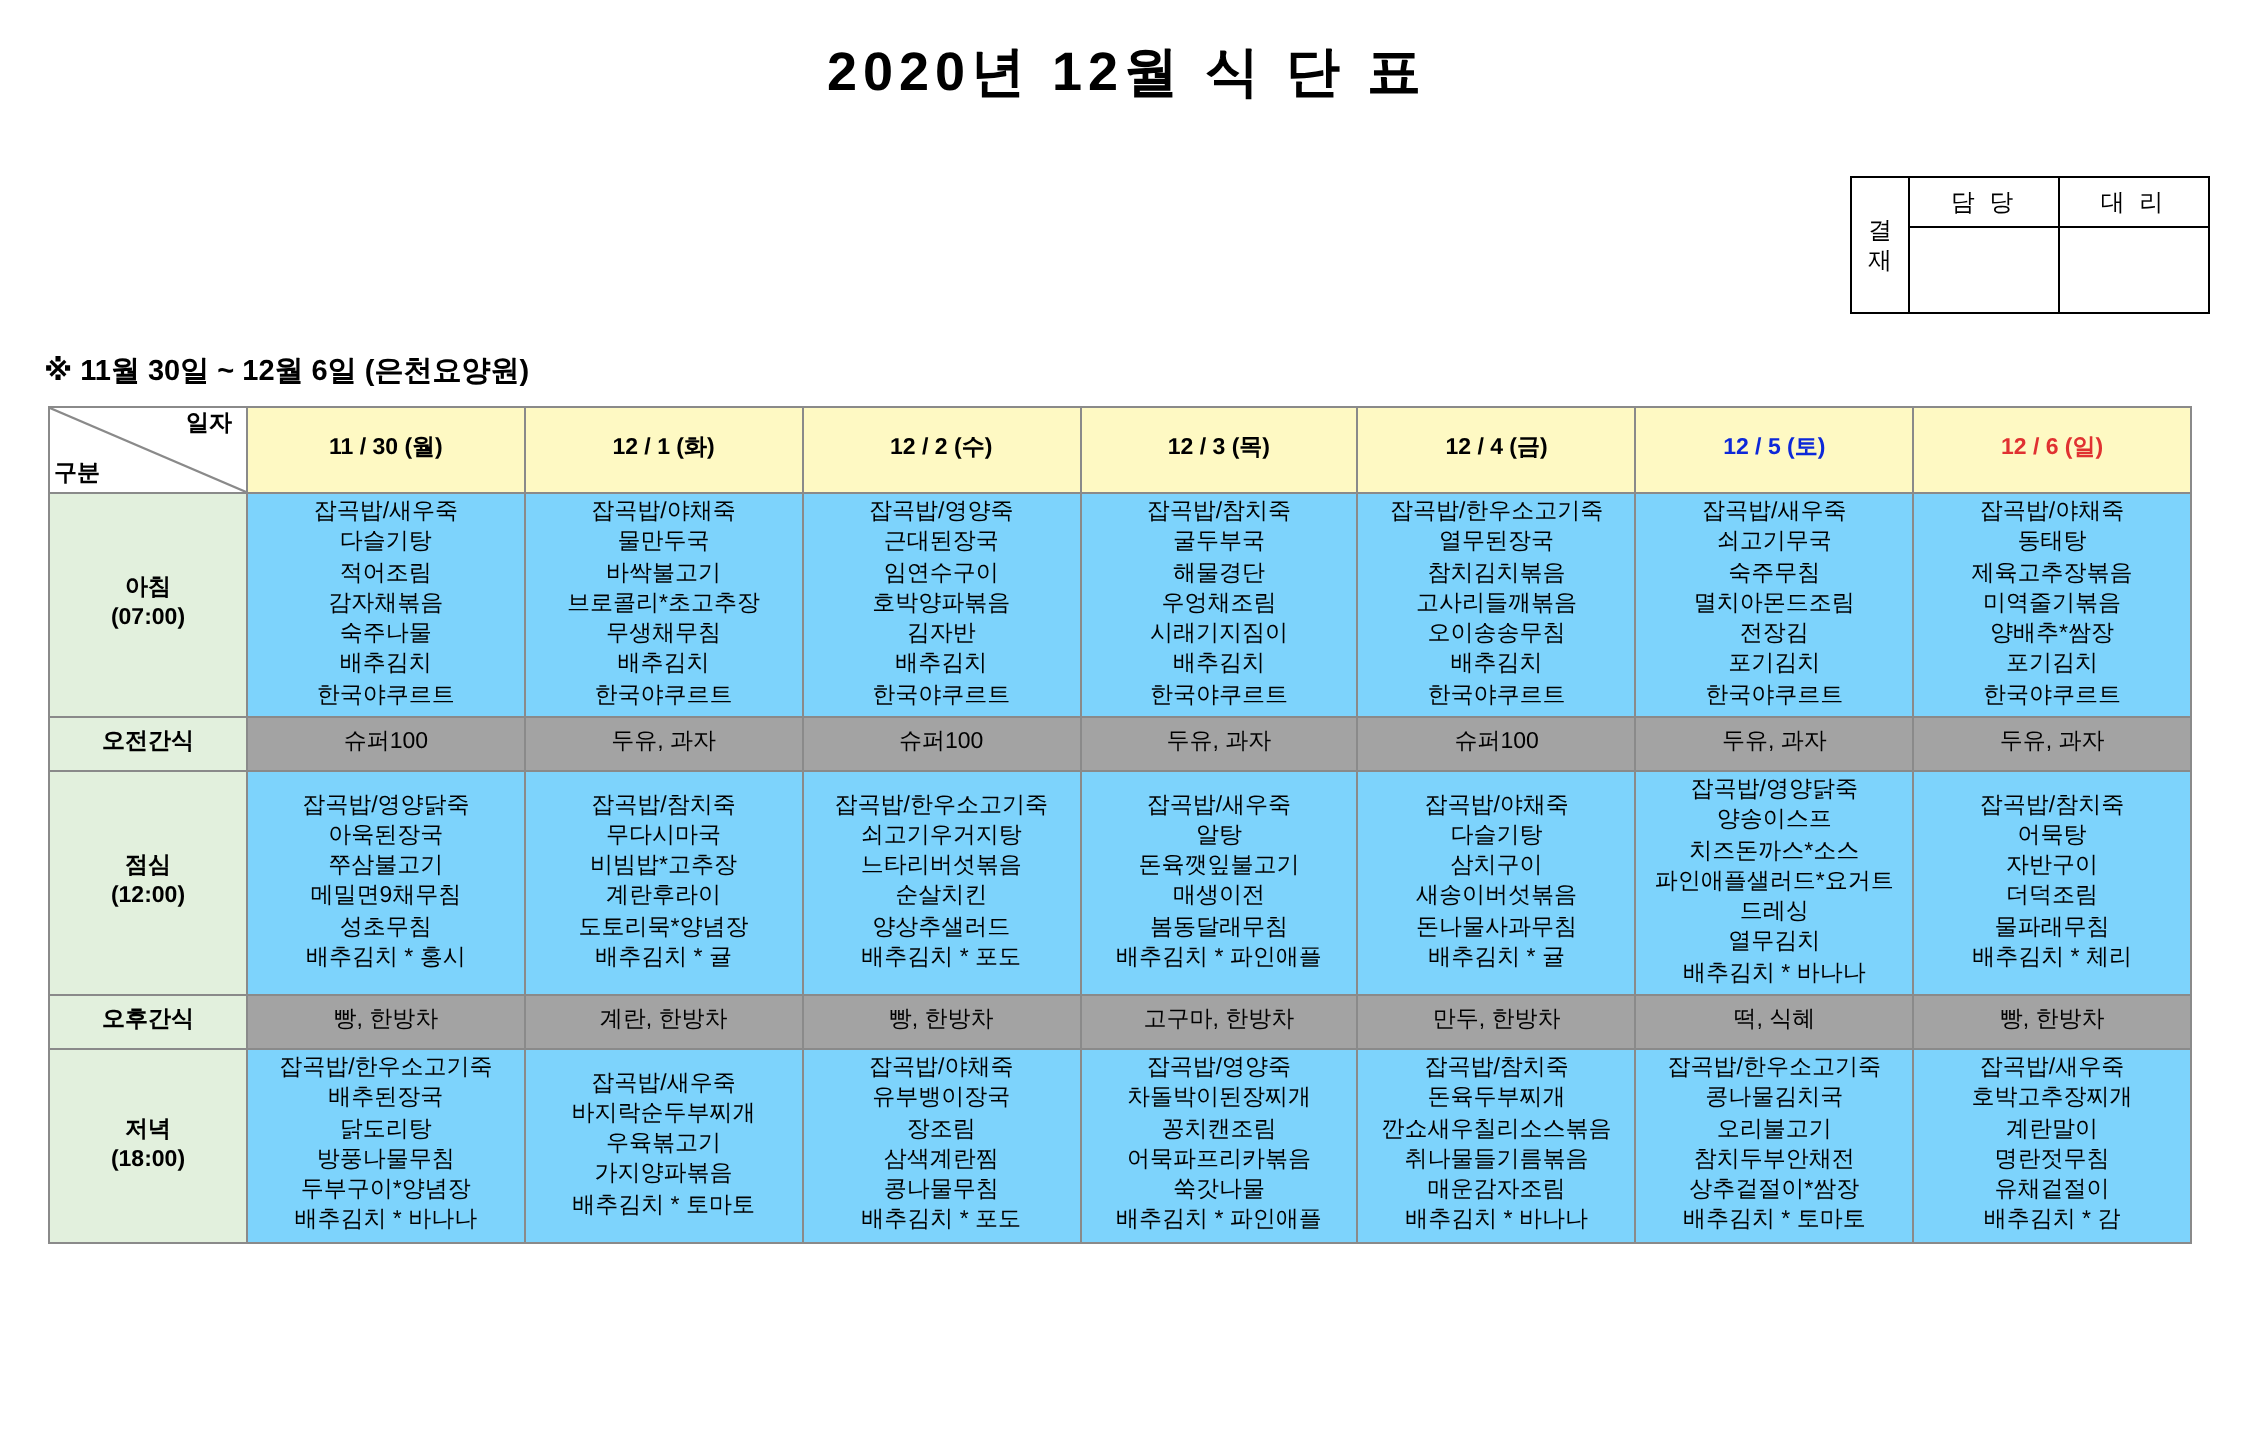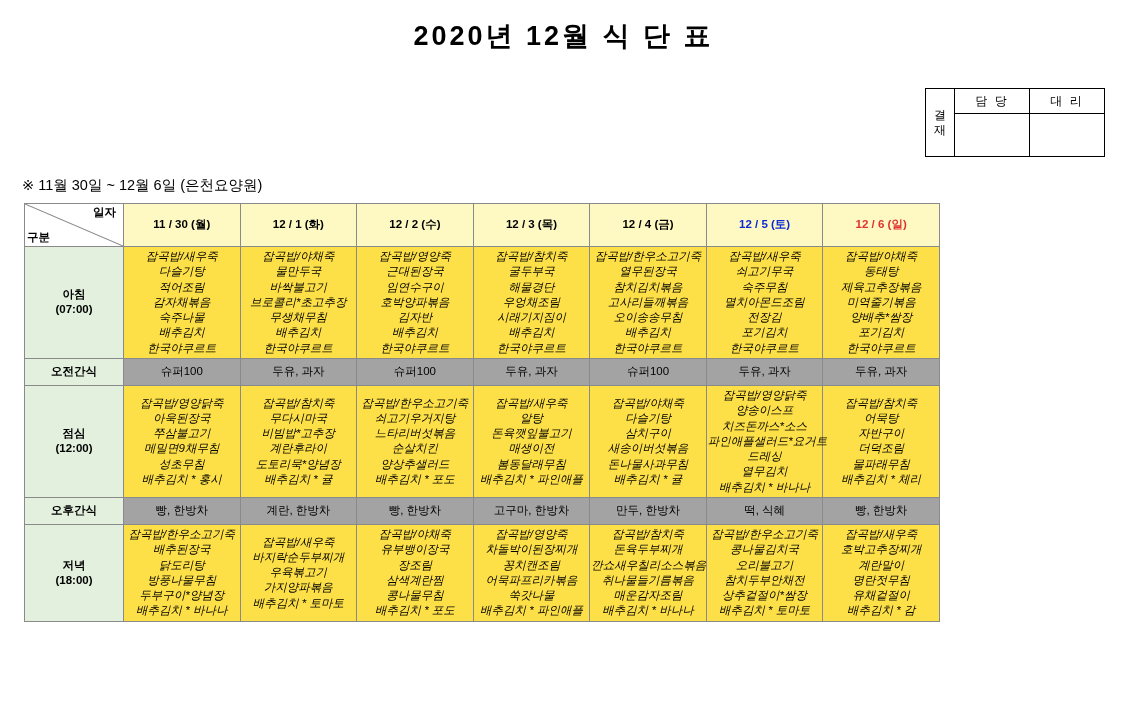--- a/index.html
+++ b/index.html
@@ -48,27 +48,27 @@
   }
   .approval-box .blank-cell {
     width: 72px;
     height: 40px;
   }
   .period-line {
     position: absolute;
     top: 176px;
     left: 22px;
     font-size: 14.5px;
-    font-weight: normal;
+    font-weight: bold;
   }
   table.menu {
     position: absolute;
     top: 203px;
     left: 24px;
-    width: 916px;
+    width: 1072px;
     border-collapse: collapse;
     table-layout: fixed;
   }
   table.menu td, table.menu th {
     border: 1px solid #8a8a8a;
     font-size: 11.5px;
     text-align: center;
     vertical-align: middle;
     padding: 2px 1px;
     line-height: 1.33;
@@ -119,23 +119,22 @@
     font-weight: bold;
     font-size: 12.5px;
     height: 22px;
   }
   td.snackcell {
     background: #a3a3a3;
     height: 22px;
     font-size: 11.5px;
   }
   td.mealcell {
-    background: #fde047;
+    background: #7dd3fc;
     padding: 4px 2px;
-    font-style: italic;
   }
   td.mealcell div { white-space: nowrap; }
   .footnotes {
     position: absolute;
     left: 24px;
     top: 668px;
     font-size: 12.5px;
     line-height: 1.65;
     font-weight: bold;
   }

